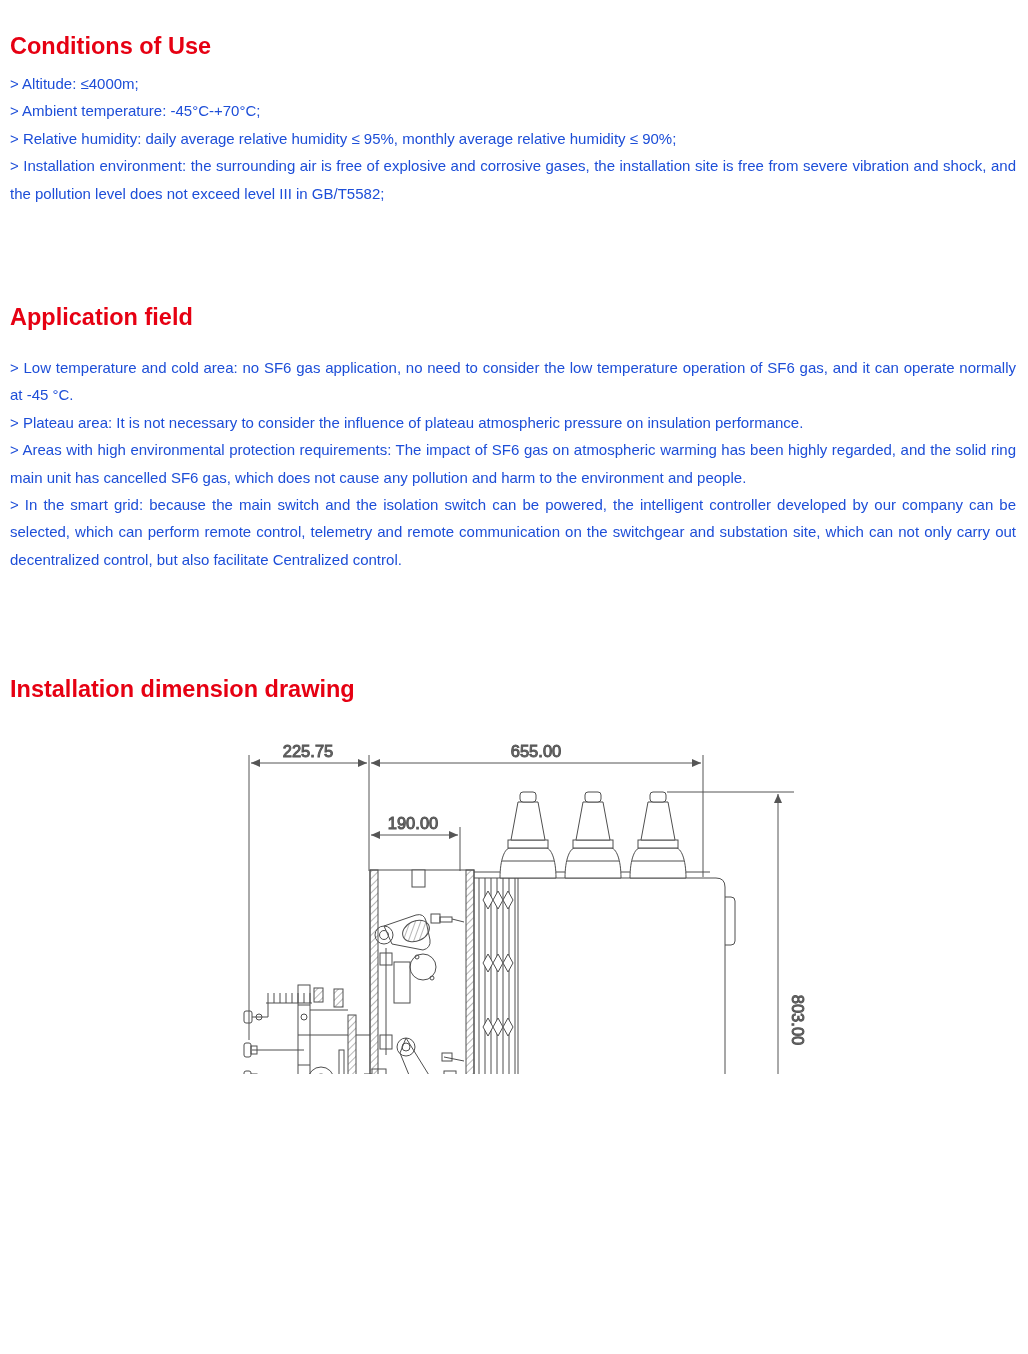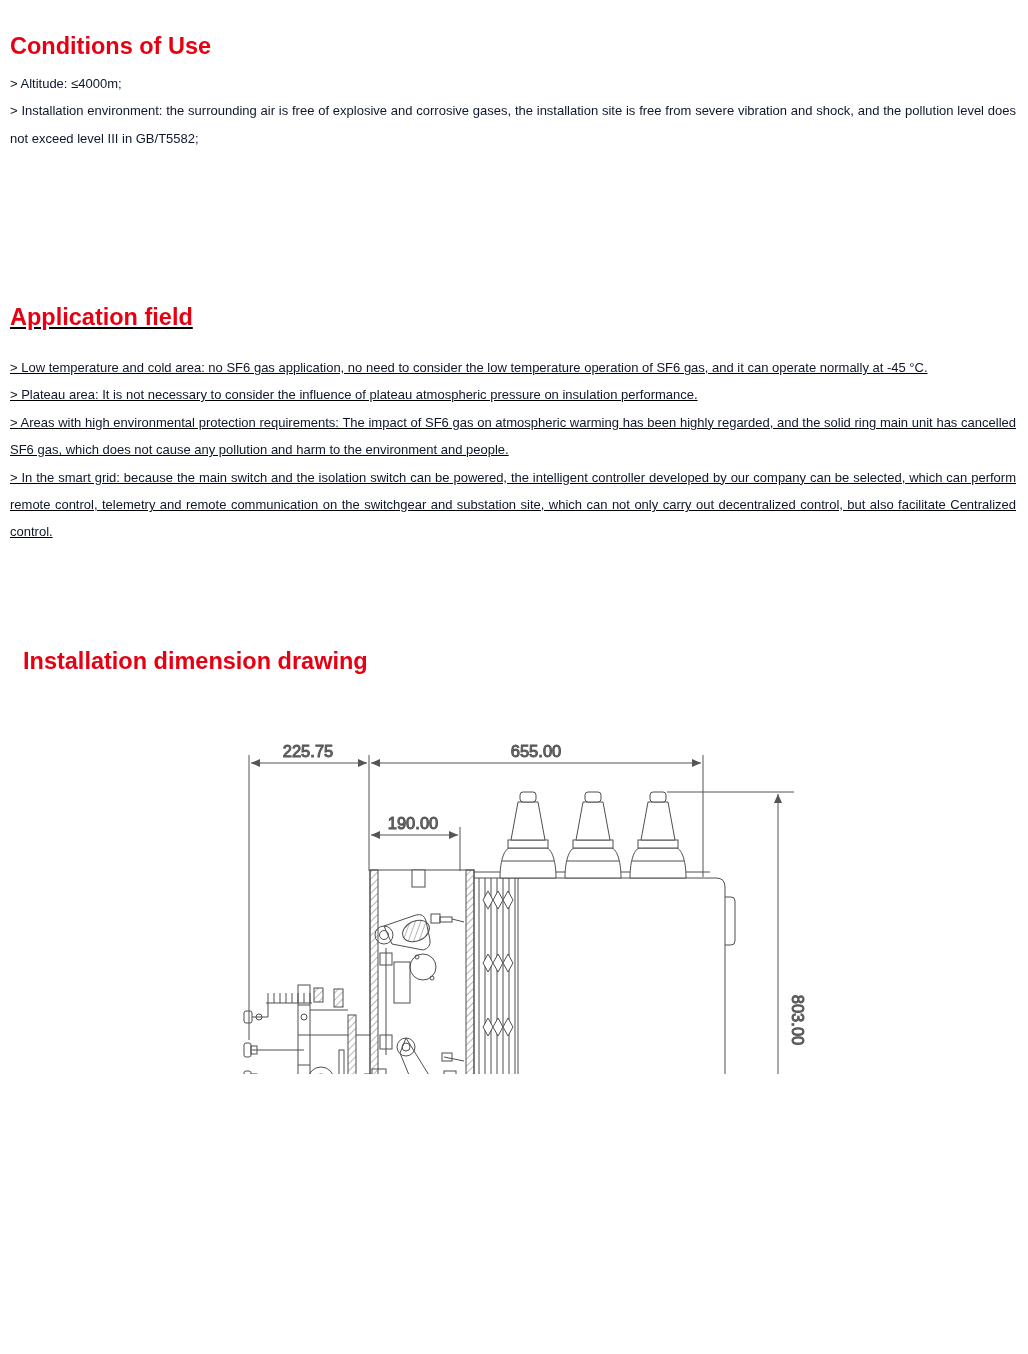--- a/index.html
+++ b/index.html
@@ -1,41 +1,43 @@
 <!DOCTYPE html>
 <html><head>
 <meta charset="utf-8">
 <style>
   html,body{margin:0;padding:0;background:#fff;}
   body{font-family:"Liberation Sans",sans-serif;}
   .page{position:relative;width:1028px;height:1074px;background:#fff;overflow:hidden;margin:0 auto;}
   section{position:absolute;left:10px;right:12px;}
   h1{font-size:23.5px;line-height:27px;font-weight:bold;color:#e60012;margin:0;}
   .sec1{top:33px;}
-  .sec2{top:304px;text-decoration:underline;}
-  .sec3{top:648px;margin-left:13px;}
+  .sec2{top:304px;}
+  .sec3{top:676px;}
   .sec1 .items{margin-top:10px;}
   .sec2 .items{margin-top:23px;}
-  .items p{margin:0;font-size:13px;line-height:27.4px;color:#0f172a;text-align:justify;}
+  .items p{margin:0;font-size:15px;line-height:27.4px;color:#1d4ed8;text-align:justify;}
   .drawing{position:absolute;left:12px;top:735px;width:1028px;height:585px;}
   .drawing svg{display:block;}
   .drawing text{font-size:16.5px;fill:#6f6f6f;text-anchor:middle;font-family:"Liberation Sans",sans-serif;}
   .ln{stroke:#555;stroke-width:1;fill:none;}
   .mk{stroke:#4f4f4f;stroke-width:1;fill:none;}
   .wh{fill:#fff;}
 </style>
 </head>
 <body>
 
 <div class="page">
 
   <section class="sec1">
     <h1>Conditions of Use</h1>
     <div class="items">
       <p>&gt; Altitude: ≤4000m;</p>
+      <p>&gt; Ambient temperature: -45°C-+70°C;</p>
+      <p>&gt; Relative humidity: daily average relative humidity ≤ 95%, monthly average relative humidity ≤ 90%;</p>
       <p>&gt; Installation environment: the surrounding air is free of explosive and corrosive gases, the installation site is free from severe vibration and shock, and the pollution level does not exceed level III in GB/T5582;</p>
     </div>
   </section>
 
   <section class="sec2">
     <h1>Application field</h1>
     <div class="items">
       <p>&gt; Low temperature and cold area: no SF6 gas application, no need to consider the low temperature operation of SF6 gas, and it can operate normally at -45 °C.</p>
       <p>&gt; Plateau area: It is not necessary to consider the influence of plateau atmospheric pressure on insulation performance.</p>
       <p>&gt; Areas with high environmental protection requirements: The impact of SF6 gas on atmospheric warming has been highly regarded, and the solid ring main unit has cancelled SF6 gas, which does not cause any pollution and harm to the environment and people.</p>

